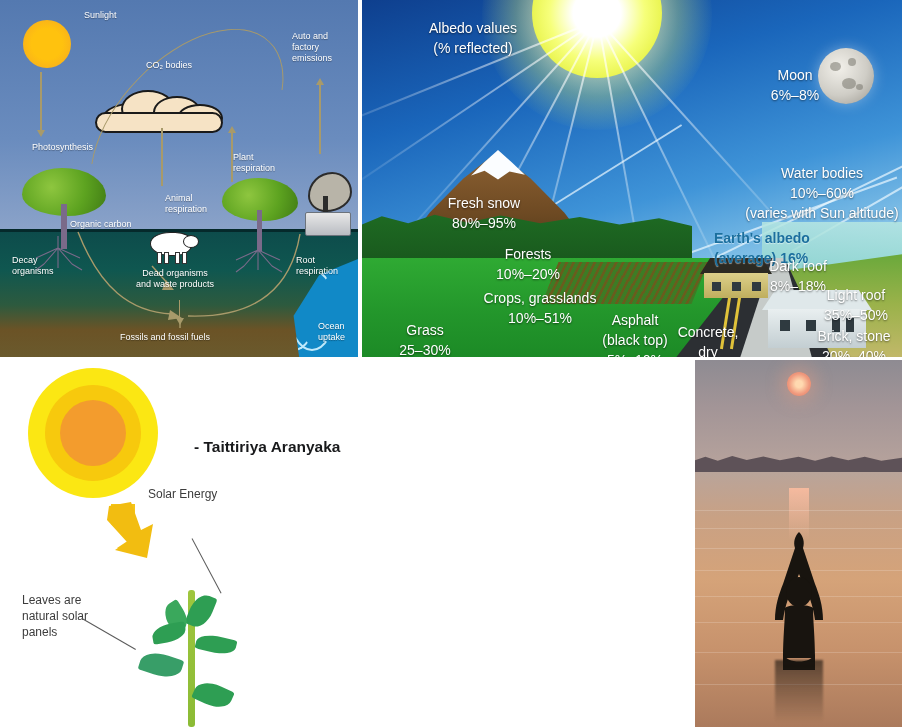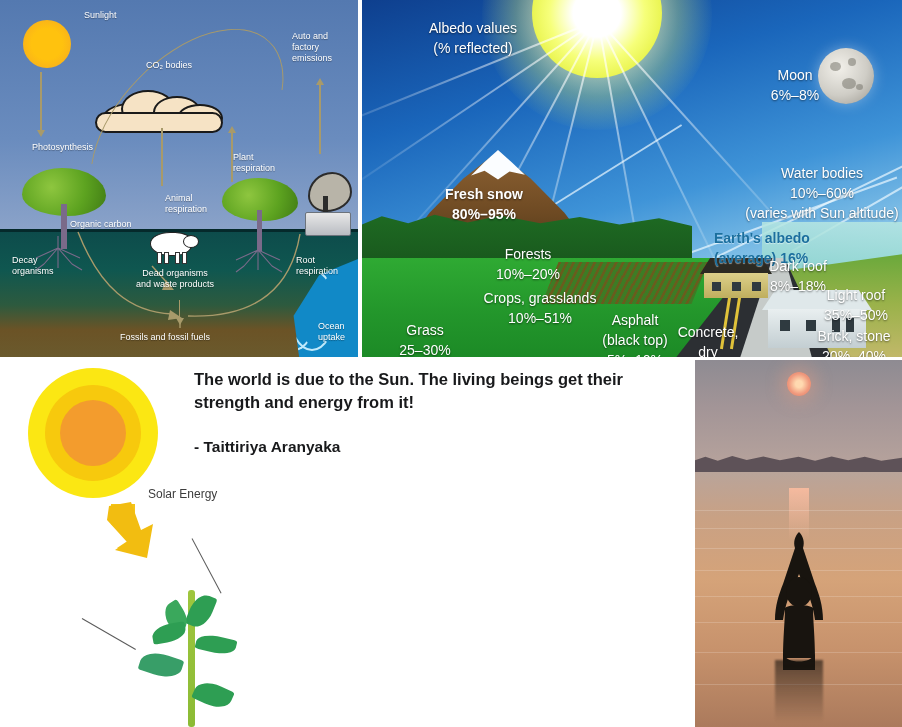--- a/index.html
+++ b/index.html
@@ -340,21 +340,21 @@
 
   <div class="ab-label" style="left:36px;top:18px;width:150px;">Albedo values
 (% reflected)</div>
   <div class="ab-label" style="left:398px;top:65px;width:70px;">Moon
 6%–8%</div>
   <div class="ab-label" style="left:380px;top:163px;width:160px;">Water bodies
 10%–60%
 (varies with Sun altitude)</div>
   <div class="ab-label cyan" style="left:352px;top:228px;width:110px;text-align:left;">Earth's albedo
 (average) 16%</div>
-  <div class="ab-label" style="left:72px;top:184px;width:100px;font-weight:bold;">Fresh snow
+  <div class="ab-label" style="left:72px;top:193px;width:100px;">Fresh snow
 80%–95%</div>
   <div class="ab-label" style="left:123px;top:244px;width:86px;">Forests
 10%–20%</div>
   <div class="ab-label" style="left:120px;top:288px;width:116px;">Crops, grasslands
 10%–51%</div>
   <div class="ab-label" style="left:28px;top:320px;width:70px;">Grass
 25–30%</div>
   <div class="ab-label" style="left:240px;top:310px;width:66px;">Asphalt
 (black top)
 5%–10%</div>
@@ -366,29 +366,31 @@
 35%–50%</div>
   <div class="ab-label" style="left:452px;top:326px;width:80px;">Brick, stone
 20%–40%</div>
 </div>
 
 <div class="panel" id="photosynth">
   <div id="ps-sun"></div>
   <div id="ps-sun2"></div>
   <div id="ps-sun3"></div>
 
-  <div id="ps-quote">The world is due to the Sun. The living beings get their strength and energy from it!</div>
   <div id="ps-attrib">- Taittiriya Aranyaka</div>
 
   <svg id="ps-arrow" viewBox="0 0 66 66">
     <path d="M6 4 L30 4 L30 34 L46 26 L40 56 L12 48 L24 40 L6 24 Z" fill="#f5c518"></path>
     <path d="M4 6 L26 2 L36 30 L48 24 L42 58 L10 50 L22 42 L2 20 Z" fill="#f2bd11"></path>
   </svg>
 
   <div class="ps-text" id="ps-solar-energy">Solar Energy</div>
+  <div class="ps-text" id="ps-leaves">Leaves are
+natural solar
+panels</div>
 
   <div class="leader" style="left:192px;top:178px;width:62px;transform:rotate(62deg);"></div>
   <div class="leader" style="left:82px;top:258px;width:62px;transform:rotate(30deg);"></div>
 
   <div id="ps-plant">
     <div id="ps-stem"></div>
     <div class="leaf" style="left:50px;top:4px;width:22px;height:34px;background:#2e9e53;transform:rotate(22deg);"></div>
     <div class="leaf" style="left:26px;top:12px;width:20px;height:30px;background:#3aa85c;transform:rotate(-32deg);"></div>
     <div class="leaf" style="left:12px;top:34px;width:34px;height:18px;background:#2e9e53;transform:rotate(-10deg);"></div>
     <div class="leaf" style="left:56px;top:46px;width:40px;height:17px;background:#2e9e53;transform:rotate(14deg);"></div>

